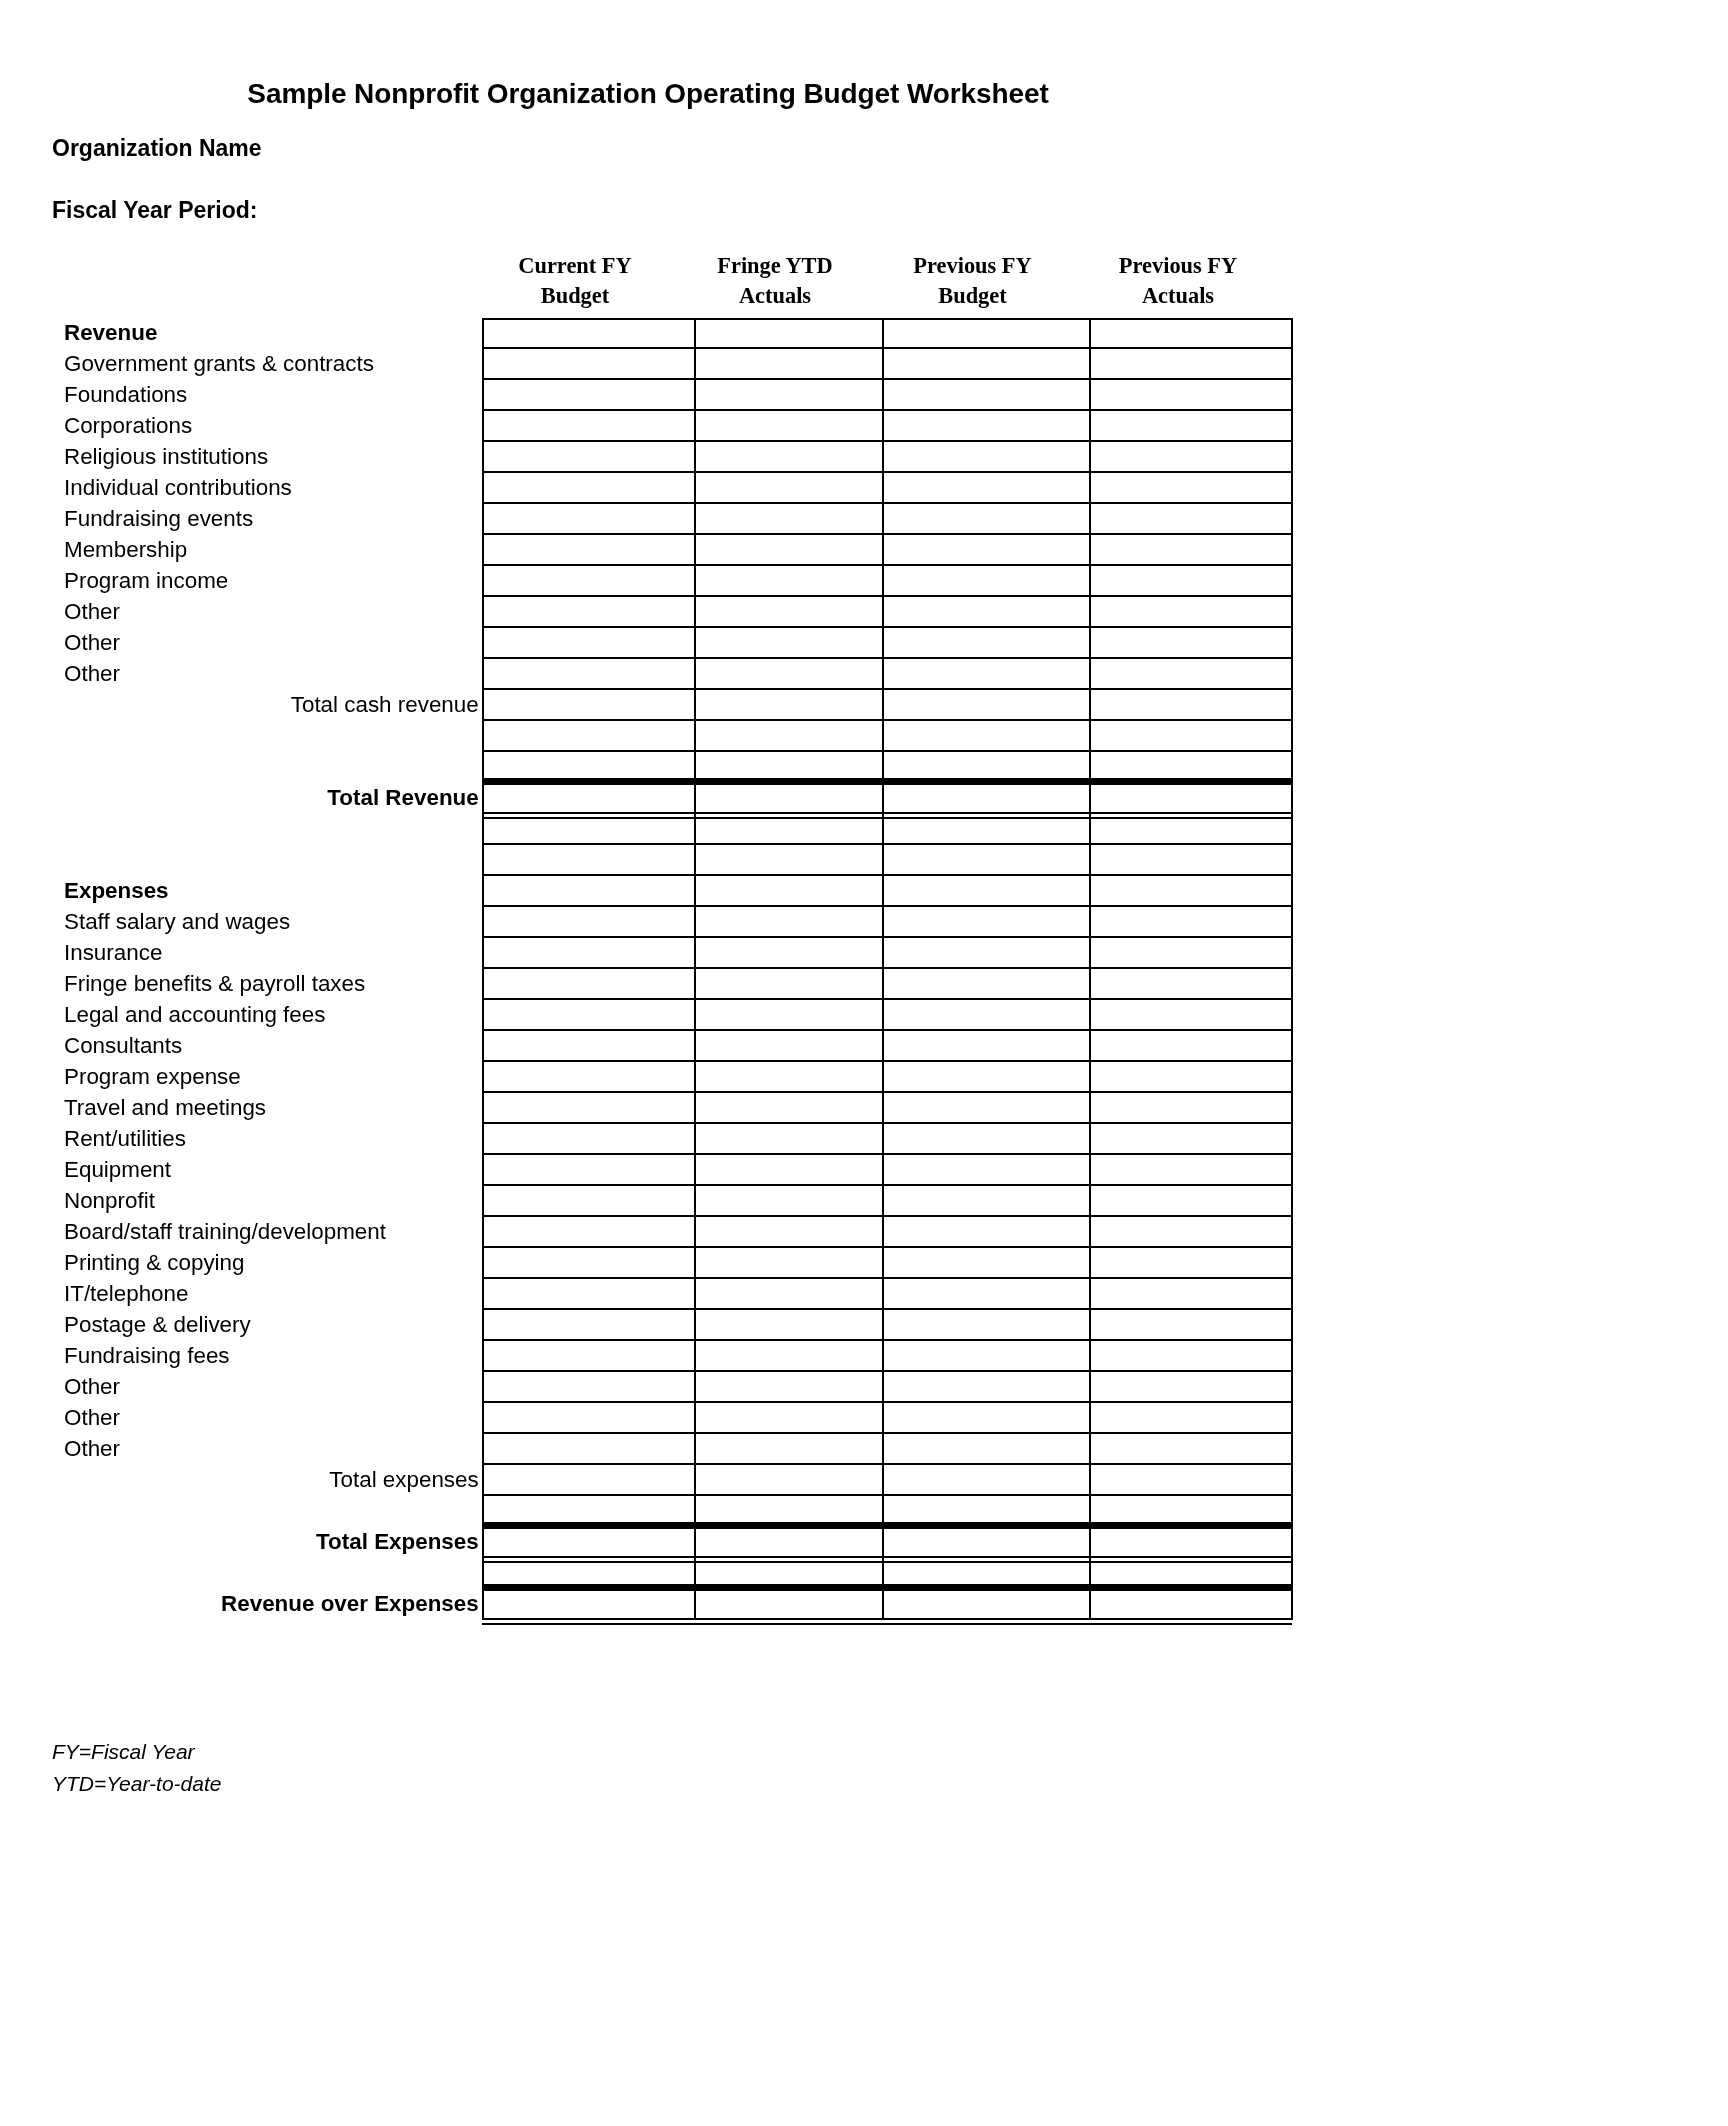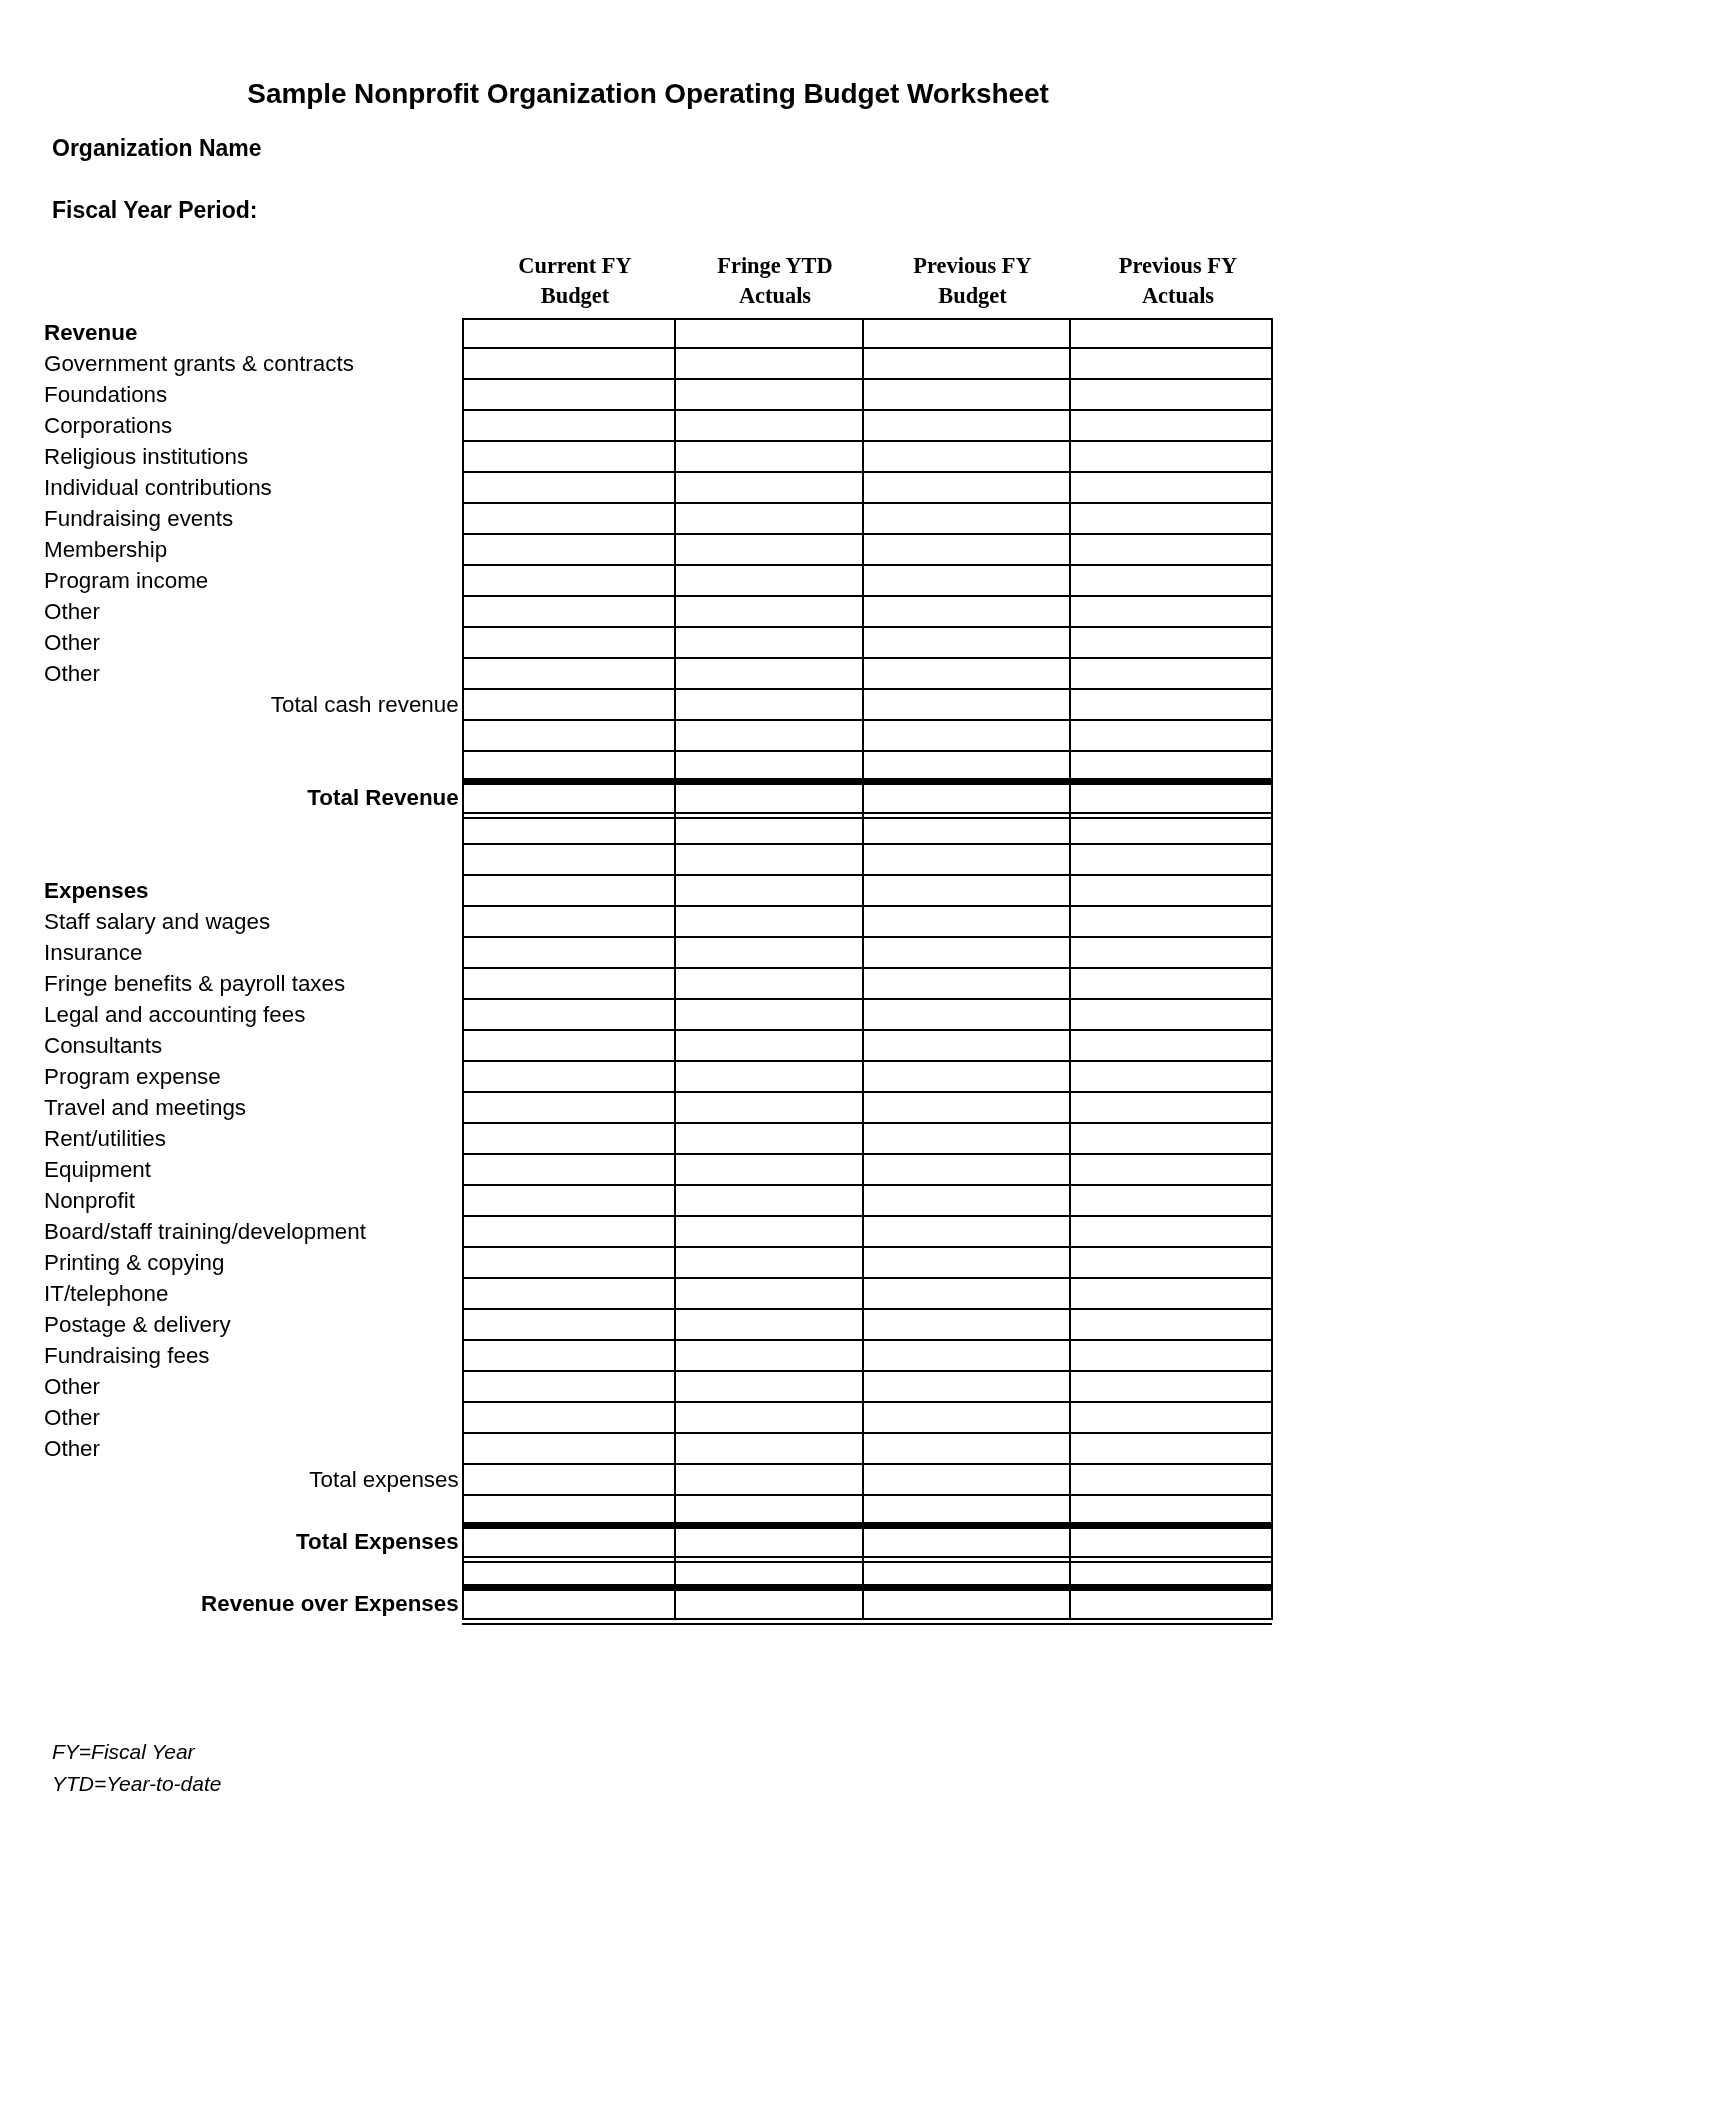--- a/index.html
+++ b/index.html
@@ -66,21 +66,21 @@
     text-align: center;
     line-height: 1.32;
     font-family: Liberation Serif, serif;
   }
   .col-head .l1 { display: block; }
   .col-head .l2 { display: block; }
 
   
   .sheet {
     position: absolute;
-    left: 44px;
+    left: 64px;
     top: 318px;
     width: 1228px;
   }
 
   .row {
     display: flex;
     align-items: stretch;
     height: 31px;
     position: relative;
   }

